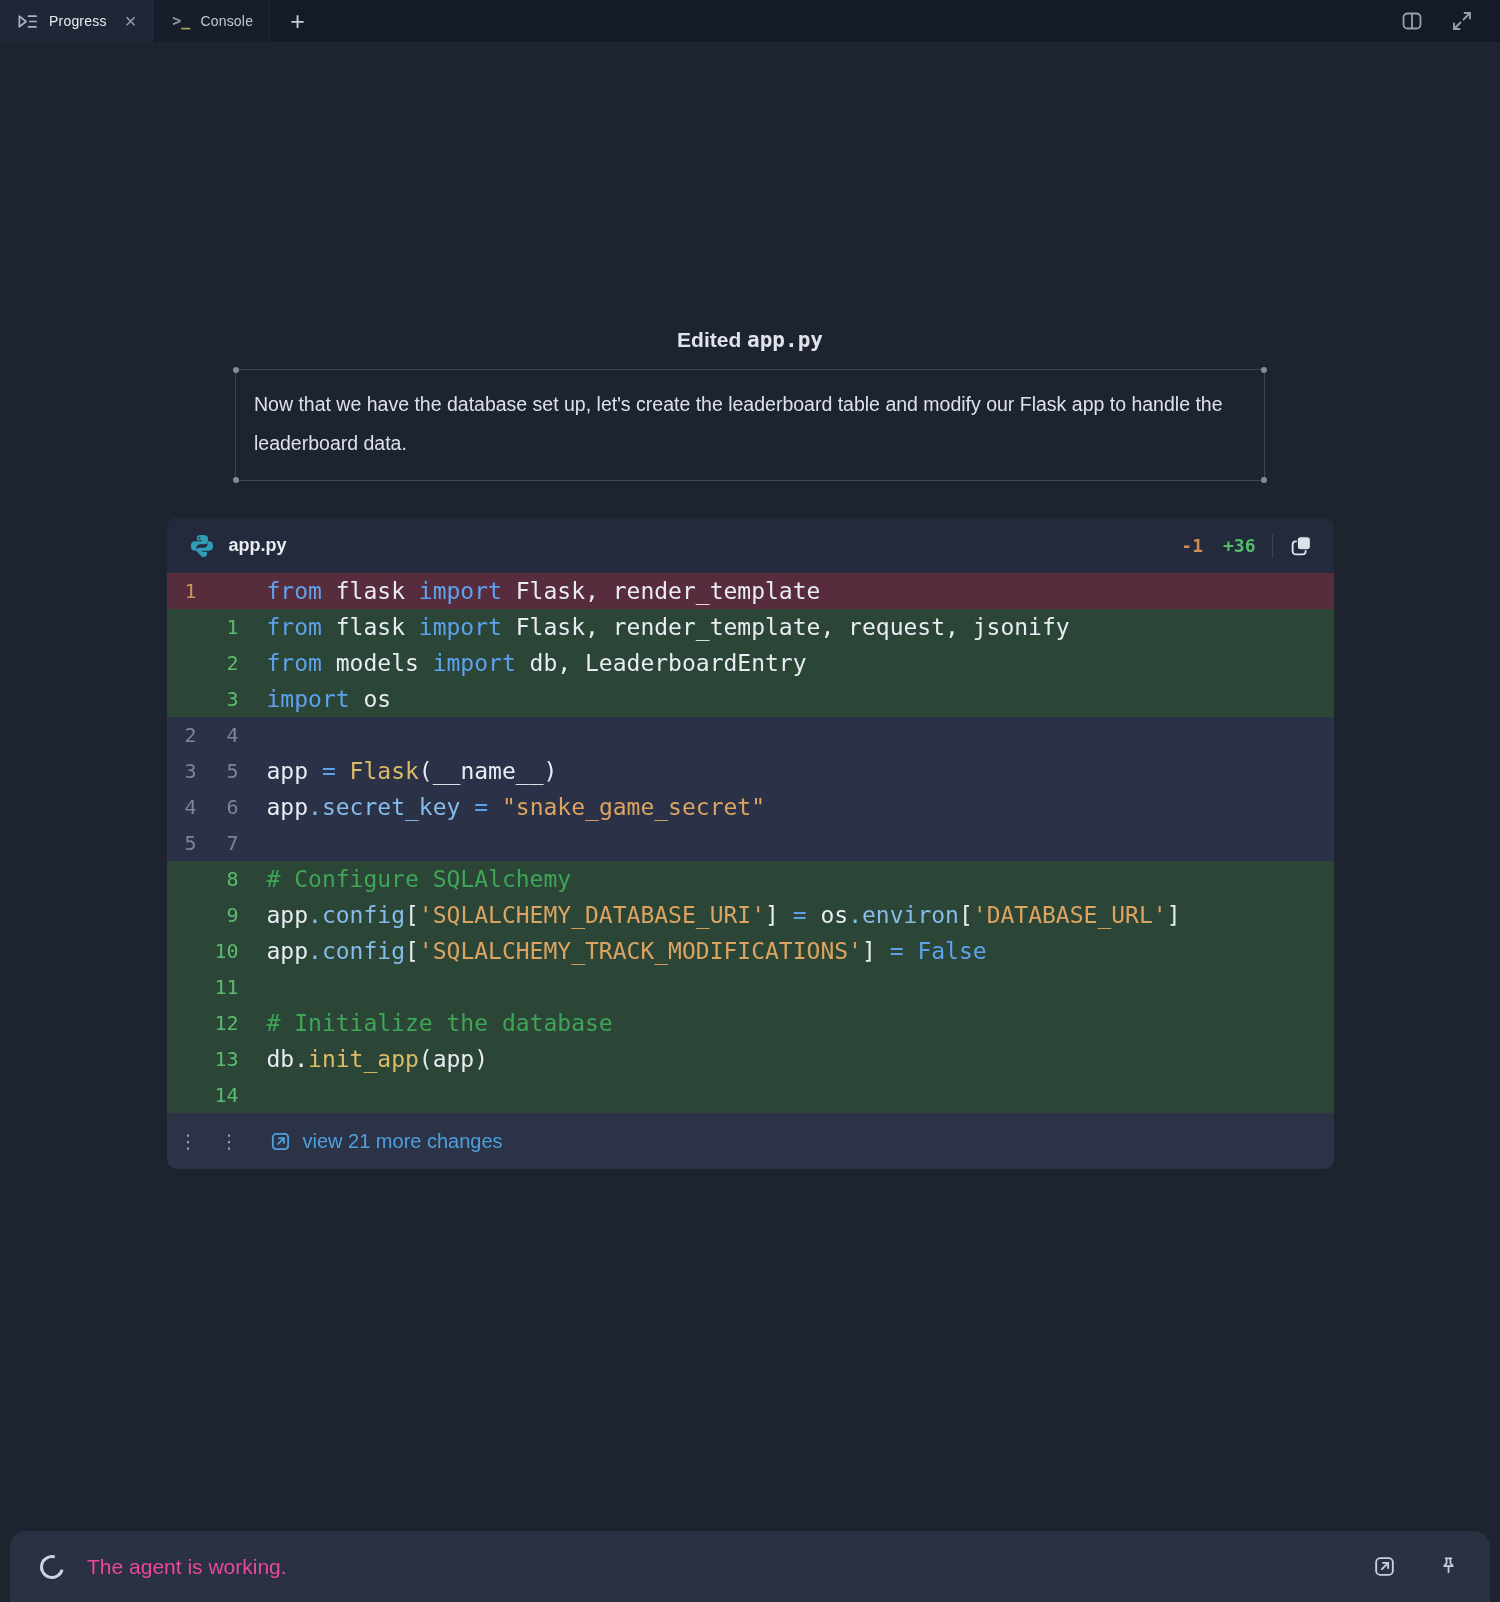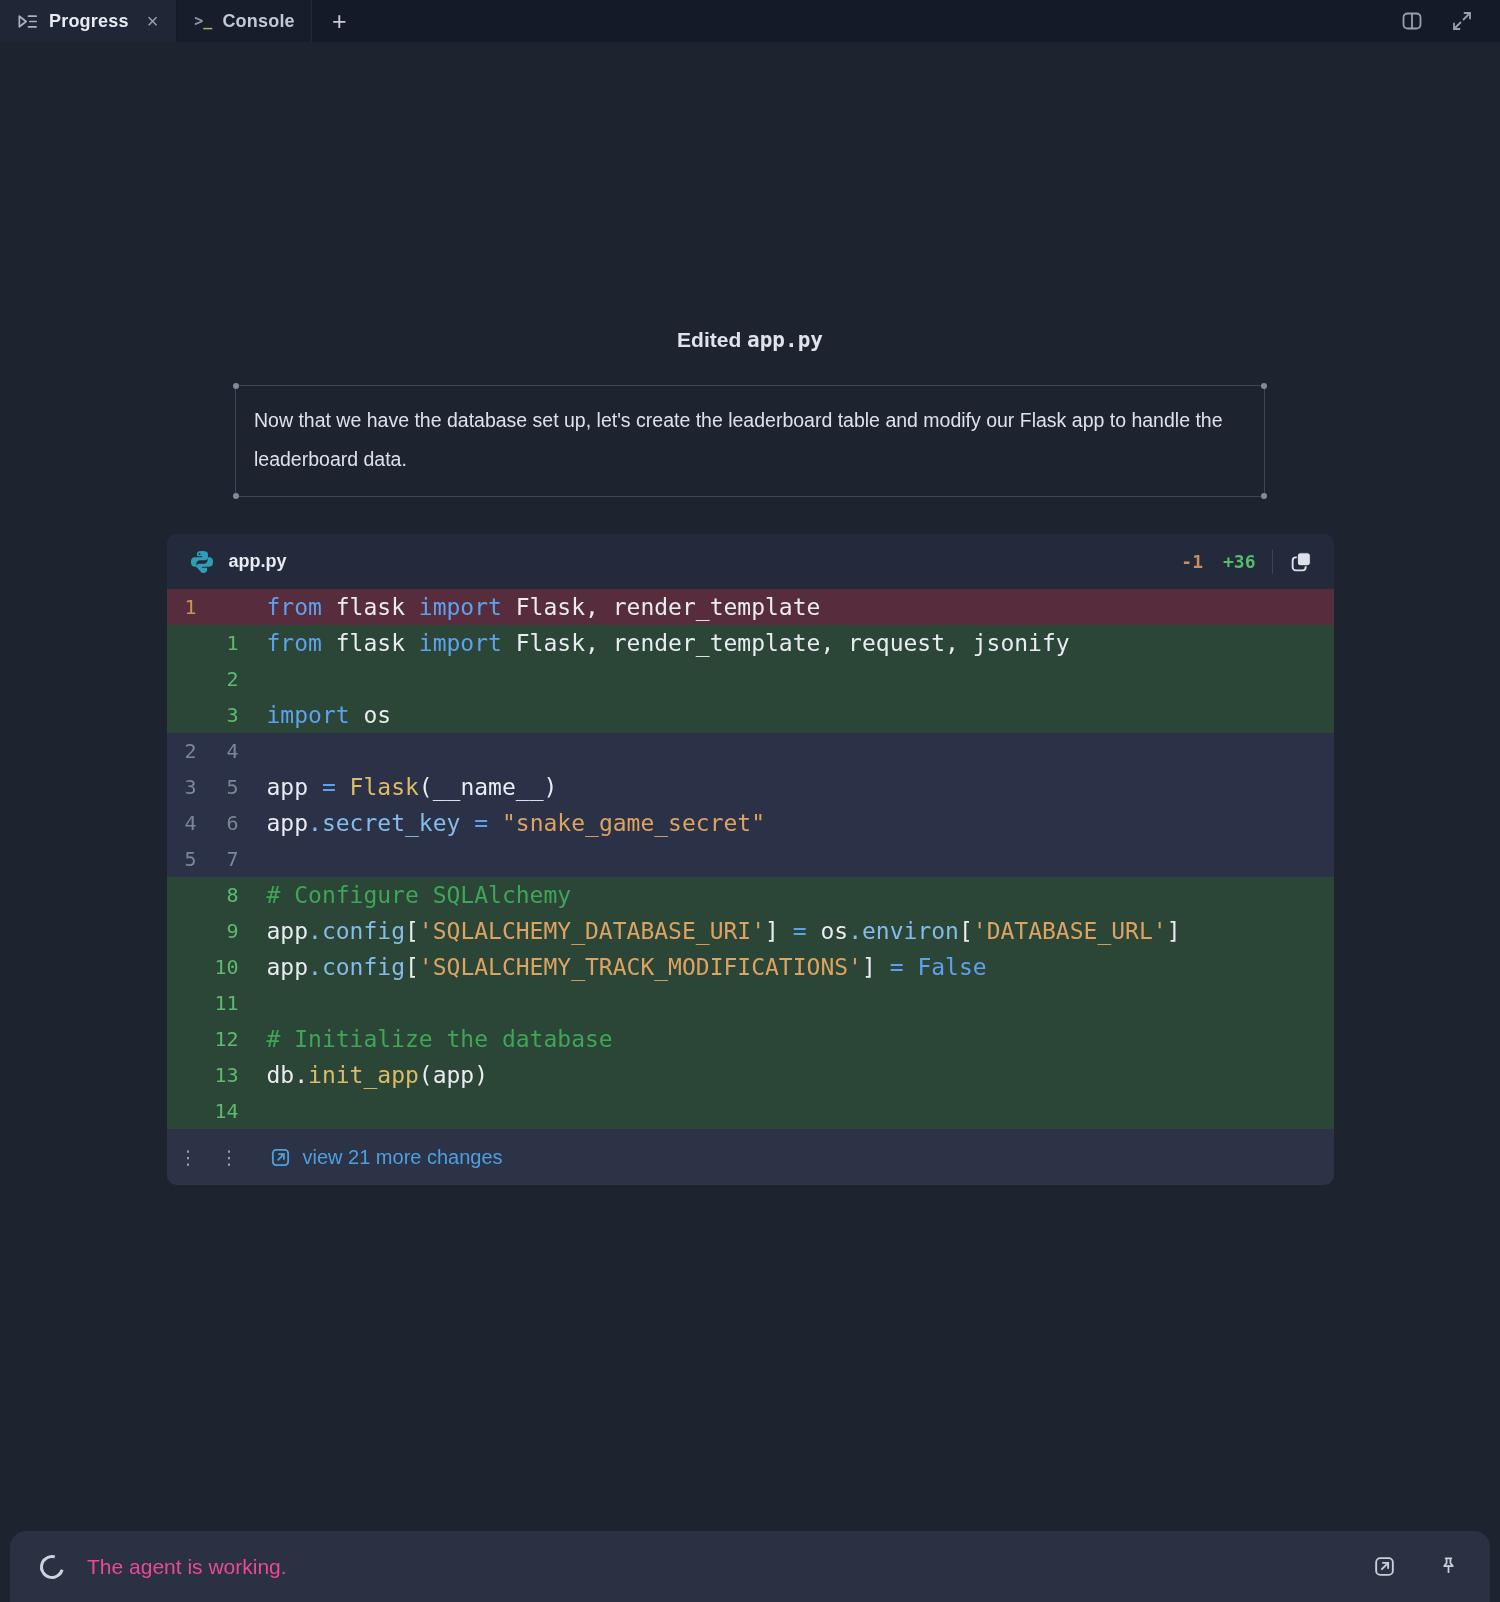--- a/index.html
+++ b/index.html
@@ -8,34 +8,34 @@
     background:#1e2330;
     font-family:"Liberation Sans", sans-serif;
     color:#dfe3ea;
     position:relative;
   }
   
   .tabbar { height:42px; background:#141a27; display:flex; align-items:stretch; }
   .tab { display:flex; align-items:center; gap:10px; padding:0 16px; cursor:pointer; }
   .tab.active { background:#1f2635; }
   .tab.inactive { background:#171d2b; margin-left:2px; }
-  .tab-label { font-size:18px; color:#e8ebf1; font-weight:700; letter-spacing:.2px; }
+  .tab-label { font-size:14px; color:#e8ebf1; font-weight:400; letter-spacing:.2px; }
   .tab.inactive .tab-label { color:#c2c8d4; }
   .tab-close { color:#99a0ae; font-size:20px; line-height:1; margin-left:6px; padding:0 2px; }
   .term-ic { font-family:"DejaVu Sans Mono", monospace; font-size:15px; font-weight:bold; color:#8e96a5; }
   .term-ic .us { color:#a9b35e; }
   .newtab { width:56px; display:flex; align-items:center; justify-content:center;
             color:#c6cbd5; font-size:25px; font-weight:300; border-left:1px solid #222a3a; cursor:pointer;}
   .bar-spacer { flex:1; }
   .bar-icons { display:flex; align-items:center; gap:26px; padding-right:26px; }
   .iconbtn { display:flex; align-items:center; justify-content:center; cursor:pointer; }
   
   .page-title { margin-top:286px; text-align:center; font-size:21px; font-weight:600; color:#dfe3ec; }
   .page-title code { font-family:"DejaVu Sans Mono", monospace; font-weight:600; font-size:21px; }
-  .quote { position:relative; width:1030px; margin:33px auto 0;
+  .quote { position:relative; width:1030px; margin:17px auto 0;
            border:1px solid #3d4557; border-radius:2px; padding:15px 18px 17px; }
   .quote-text { font-size:19.5px; line-height:39px; color:#dde2ea; }
   .hdot { position:absolute; width:6px; height:6px; border-radius:50%; background:#838b9b; }
   .hdot.tl{ left:-3px; top:-3px; } .hdot.tr{ right:-3px; top:-3px; }
   .hdot.bl{ left:-3px; bottom:-3px; } .hdot.br{ right:-3px; bottom:-3px; }
   
   .codecard { width:1167px; margin:37px auto 0; border-radius:10px; overflow:hidden;
               background:#2b3146; }
   .cardhead { height:55px; background:#232a3c; display:flex; align-items:center; padding:0 20px 0 22px; }
   .fname { margin-left:14px; font-size:18px; font-weight:600; color:#e9ecf1; }
@@ -147,21 +147,21 @@
         <svg width="25" height="25" viewBox="0 0 24 24">
           <rect x="3.5" y="8" width="12.5" height="12.5" rx="3" fill="none" stroke="#dde1e9" stroke-width="1.8"></rect>
           <rect x="8" y="3.5" width="12.5" height="12.5" rx="3" fill="#dde1e9" stroke="#232a3c" stroke-width="1"></rect>
         </svg>
       </span>
     </div>
 
     <div>
         <div class="row removed"><span class="gut gl">1</span><span class="gut gr"></span><span class="codetxt"><span class="tk-kw">from</span><span class="tk-pl"> flask </span><span class="tk-kw">import</span><span class="tk-pl"> Flask, render_template</span></span></div>
         <div class="row added"><span class="gut gl"></span><span class="gut gr">1</span><span class="codetxt"><span class="tk-kw">from</span><span class="tk-pl"> flask </span><span class="tk-kw">import</span><span class="tk-pl"> Flask, render_template, request, jsonify</span></span></div>
-        <div class="row added"><span class="gut gl"></span><span class="gut gr">2</span></div>
+        <div class="row added"><span class="gut gl"></span><span class="gut gr">2</span><span class="codetxt"><span class="tk-kw">from</span><span class="tk-pl"> models </span><span class="tk-kw">import</span><span class="tk-pl"> db, LeaderboardEntry</span></span></div>
         <div class="row added"><span class="gut gl"></span><span class="gut gr">3</span><span class="codetxt"><span class="tk-kw">import</span><span class="tk-pl"> os</span></span></div>
         <div class="row context"><span class="gut gl">2</span><span class="gut gr">4</span><span class="codetxt"></span></div>
         <div class="row context"><span class="gut gl">3</span><span class="gut gr">5</span><span class="codetxt"><span class="tk-pl">app </span><span class="tk-op">=</span><span class="tk-pl"> </span><span class="tk-fn">Flask</span><span class="tk-pl">(__name__)</span></span></div>
         <div class="row context"><span class="gut gl">4</span><span class="gut gr">6</span><span class="codetxt"><span class="tk-pl">app</span><span class="tk-prop">.secret_key</span><span class="tk-pl"> </span><span class="tk-op">=</span><span class="tk-pl"> </span><span class="tk-str">"snake_game_secret"</span></span></div>
         <div class="row context"><span class="gut gl">5</span><span class="gut gr">7</span><span class="codetxt"></span></div>
         <div class="row added"><span class="gut gl"></span><span class="gut gr">8</span><span class="codetxt"><span class="tk-cm"># Configure SQLAlchemy</span></span></div>
         <div class="row added"><span class="gut gl"></span><span class="gut gr">9</span><span class="codetxt"><span class="tk-pl">app</span><span class="tk-prop">.config</span><span class="tk-pl">[</span><span class="tk-str">'SQLALCHEMY_DATABASE_URI'</span><span class="tk-pl">] </span><span class="tk-op">=</span><span class="tk-pl"> os</span><span class="tk-prop">.environ</span><span class="tk-pl">[</span><span class="tk-str">'DATABASE_URL'</span><span class="tk-pl">]</span></span></div>
         <div class="row added"><span class="gut gl"></span><span class="gut gr">10</span><span class="codetxt"><span class="tk-pl">app</span><span class="tk-prop">.config</span><span class="tk-pl">[</span><span class="tk-str">'SQLALCHEMY_TRACK_MODIFICATIONS'</span><span class="tk-pl">] </span><span class="tk-op">=</span><span class="tk-pl"> </span><span class="tk-kw">False</span></span></div>
         <div class="row added"><span class="gut gl"></span><span class="gut gr">11</span><span class="codetxt"></span></div>
         <div class="row added"><span class="gut gl"></span><span class="gut gr">12</span><span class="codetxt"><span class="tk-cm"># Initialize the database</span></span></div>

